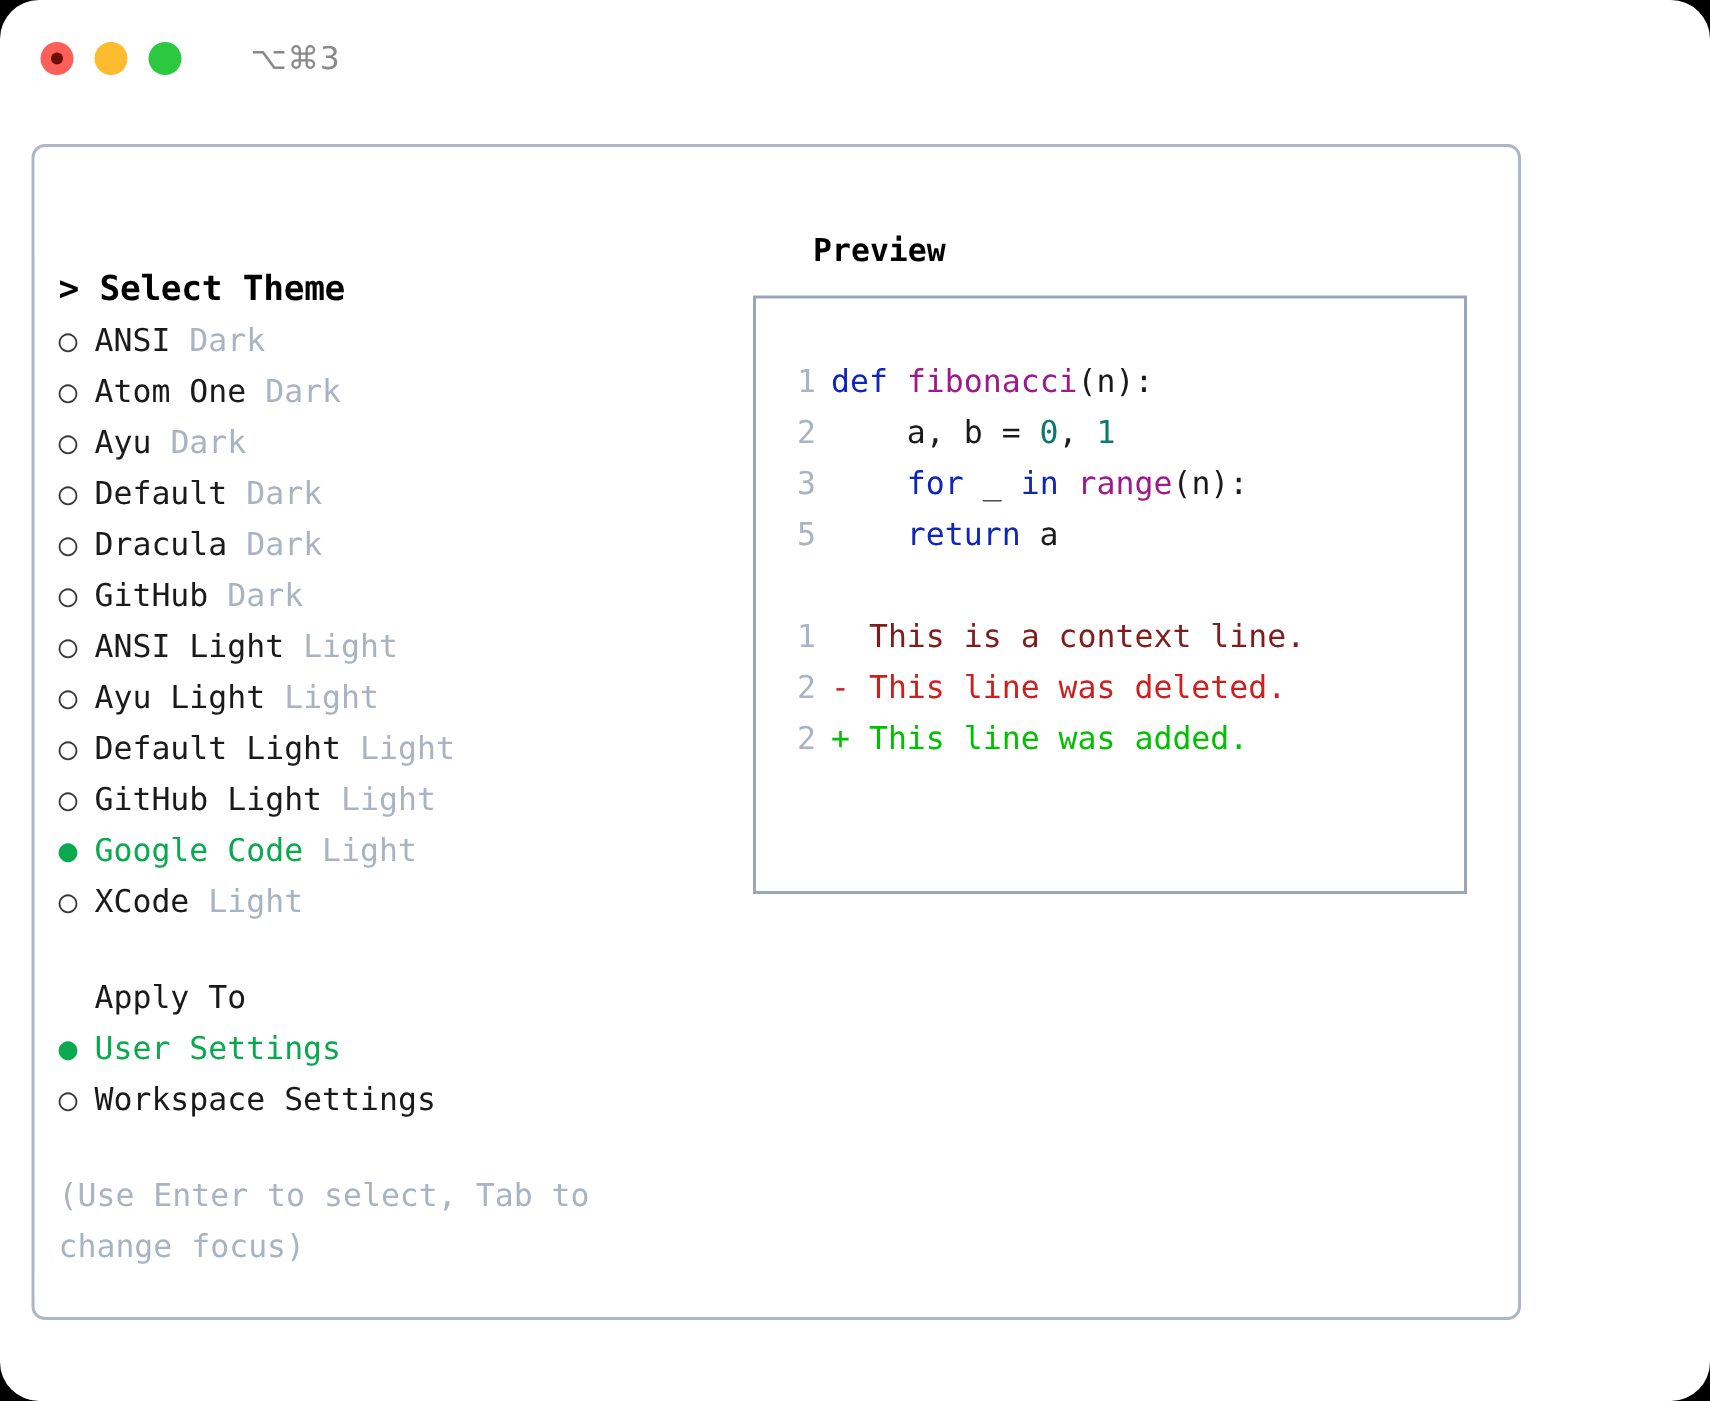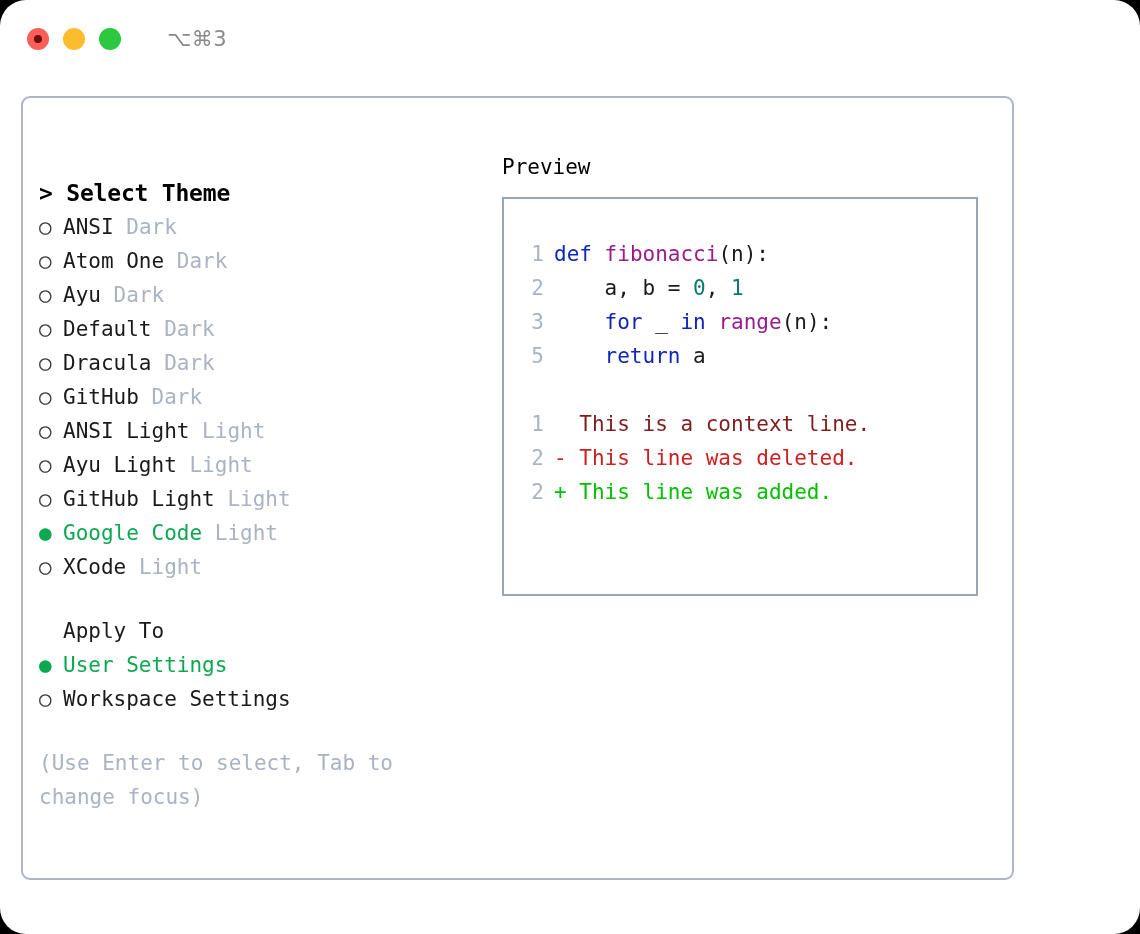--- a/index.html
+++ b/index.html
@@ -142,24 +142,25 @@
     font-size: 21px;
     line-height: 34px;
     color: #a9b3c1;
     width: 420px;
     white-space: pre-wrap;
   }
 
   
   .preview-title {
     font-size: 21px;
-    font-weight: normal;
+    font-weight: bold;
     color: #000000;
     line-height: 34px;
     white-space: pre;
+    margin-left: 40px;
   }
   .codebox {
     margin-top: 13px;
     width: 476px;
     height: 399px;
     border: 2px solid #9aa5b5;
     box-sizing: border-box;
     background: #ffffff;
     padding: 38px 0 0 14px;
   }
@@ -208,20 +209,21 @@
 
         <div id="theme-list">
             <div class="opt"><span class="marker">○</span><span class="label">ANSI</span> <span class="tag">Dark</span></div>
             <div class="opt"><span class="marker">○</span><span class="label">Atom One</span> <span class="tag">Dark</span></div>
             <div class="opt"><span class="marker">○</span><span class="label">Ayu</span> <span class="tag">Dark</span></div>
             <div class="opt"><span class="marker">○</span><span class="label">Default</span> <span class="tag">Dark</span></div>
             <div class="opt"><span class="marker">○</span><span class="label">Dracula</span> <span class="tag">Dark</span></div>
             <div class="opt"><span class="marker">○</span><span class="label">GitHub</span> <span class="tag">Dark</span></div>
             <div class="opt"><span class="marker">○</span><span class="label">ANSI Light</span> <span class="tag">Light</span></div>
             <div class="opt"><span class="marker">○</span><span class="label">Ayu Light</span> <span class="tag">Light</span></div>
+            <div class="opt"><span class="marker">○</span><span class="label">Default Light</span> <span class="tag">Light</span></div>
             <div class="opt"><span class="marker">○</span><span class="label">GitHub Light</span> <span class="tag">Light</span></div>
             <div class="opt selected"><span class="marker">●</span><span class="label">Google Code</span> <span class="tag">Light</span></div>
             <div class="opt"><span class="marker">○</span><span class="label">XCode</span> <span class="tag">Light</span></div>
           </div>
 
         <div class="spacer-sm"></div>
 
         <div class="group-title">Apply To</div>
 
         <div id="apply-list">

